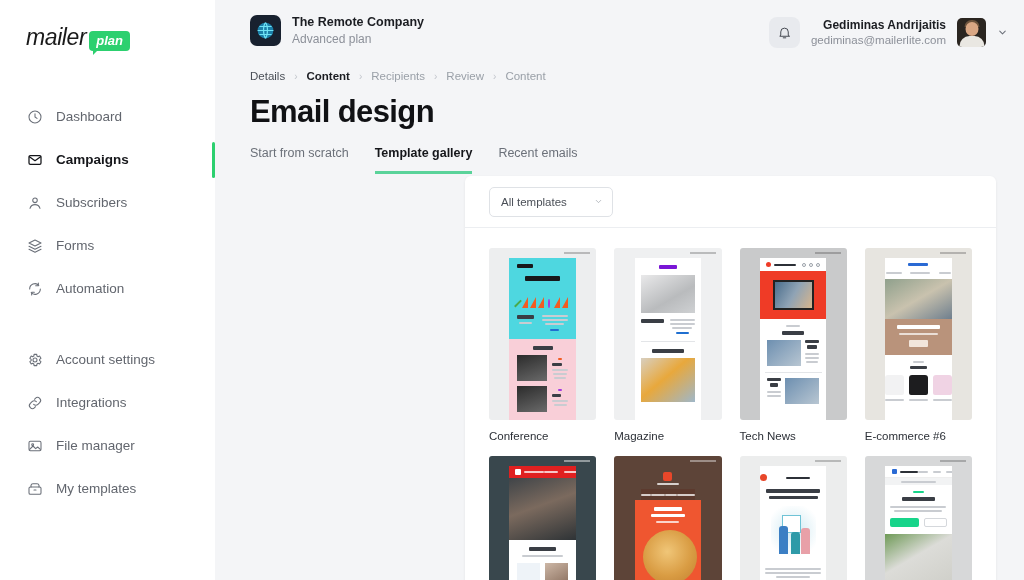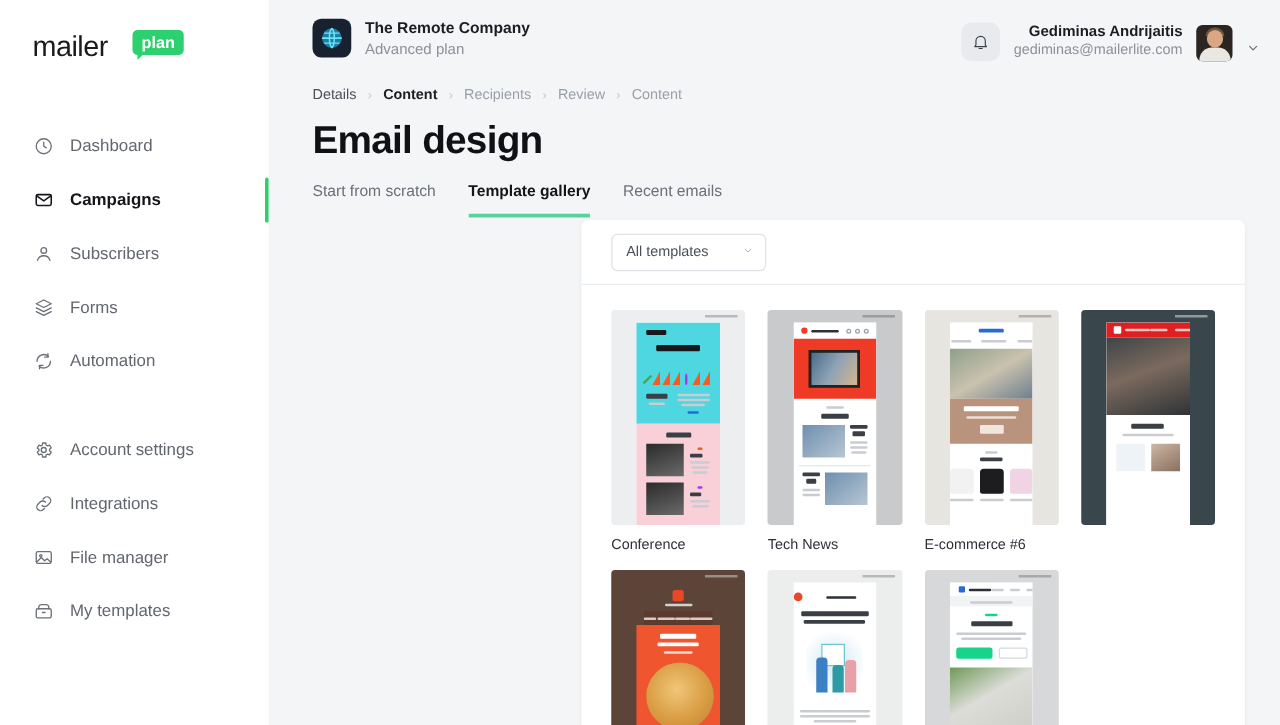--- a/index.html
+++ b/index.html
@@ -9,21 +9,21 @@
     background: #f4f5f7;
     overflow: hidden;
   }
   .app { display: flex; width: 1024px; height: 580px; }
 
   
   .sidebar {
     width: 215px; height: 580px; background: #ffffff;
     position: relative; flex: 0 0 215px;
   }
-  .logo-wrap { padding: 24px 0 0 26px; display: flex; align-items: flex-start; gap: 20px; }
+  .logo-wrap { padding: 24px 0 0 26px; display: flex; align-items: flex-end; gap: 3px; font-style: italic; }
   .logo-text { font-size: 23px; font-weight: 500; color: #1a1a1a; letter-spacing: -0.4px; }
   .logo-badge {
     background: #2cd06f; color: #fff; font-size: 13px; font-weight: 600;
     padding: 2px 7px 3px 7px; border-radius: 4px; position: relative; letter-spacing: 0px;
   }
   .logo-badge::after {
     content: ""; position: absolute; left: 4px; bottom: -4px;
     border-left: 5px solid #2cd06f; border-bottom: 5px solid transparent;
   }
   .nav { margin-top: 44px; }
@@ -52,21 +52,21 @@
   }
   .company { display: flex; align-items: center; gap: 11px; }
   .company-logo {
     width: 31px; height: 31px; border-radius: 7px; background: #18212f;
     display: flex; align-items: center; justify-content: center;
   }
   .company-logo svg { width: 21px; height: 21px; }
   .company-name { font-size: 12.5px; font-weight: 700; color: #1b1d22; line-height: 1.35; }
   .company-plan { font-size: 12px; color: #8c9099; line-height: 1.35; }
 
-  .account { display: flex; align-items: flex-end; gap: 11px; padding-top: 3px; }
+  .account { display: flex; align-items: center; gap: 11px; padding-top: 3px; }
   .bell {
     width: 31px; height: 31px; border-radius: 8px; background: #e8eaee;
     display: flex; align-items: center; justify-content: center; cursor: pointer;
   }
   .bell svg { width: 15px; height: 15px; stroke: #3c4049; stroke-width: 1.5; fill: none;
               stroke-linecap: round; stroke-linejoin: round; }
   .acct-text { text-align: right; }
   .acct-name { font-size: 12px; font-weight: 700; color: #1b1d22; line-height: 1.35; }
   .acct-mail { font-size: 11.5px; color: #8c9099; line-height: 1.35; }
   .avatar {
@@ -434,20 +434,48 @@
                       <div class="ln" style="width:85%"></div>
                     </div>
                   </div>
                 </div>
               </div>
             </div>
           </div>
           <div class="card-name">Conference</div>
         </div>
 
+        <div class="card">
+          <div class="thumb" style="background:#eff0f1">
+            <div class="mini">
+              <div class="preheader">
+                  <i></i>
+                </div>
+              <div class="sheet">
+                <div class="m-logo"></div>
+                <div class="m-img1"></div>
+                <div style="display:flex;gap:6px;width:82%;margin:6px auto 0 auto">
+                  <div style="flex:0 0 42%">
+                      <div class="ttl" style="width:100%"></div>
+                    </div>
+                  <div style="flex:1">
+                    <div class="ln" style="width:100%;margin-bottom:2px"></div>
+                    <div class="ln" style="width:100%;margin-bottom:2px"></div>
+                    <div class="ln" style="width:78%;margin-bottom:3px"></div>
+                    <div class="ln" style="width:50%;background:#1f6fd0"></div>
+                  </div>
+                </div>
+                <div style="width:82%;height:1px;background:#e3e5e8;margin:7px auto 0 auto"></div>
+                <div class="ttl" style="width:48%;margin-top:7px"></div>
+                <div class="m-img2"></div>
+              </div>
+            </div>
+          </div>
+          <div class="card-name">Magazine</div>
+        </div>
 
         <div class="card">
           <div class="thumb" style="background:#c9cacb">
             <div class="mini">
               <div class="preheader">
                   <i></i>
                 </div>
               <div class="sheet">
                 <div class="t-bar">
                   <div style="display:flex;align-items:center;gap:3px">

